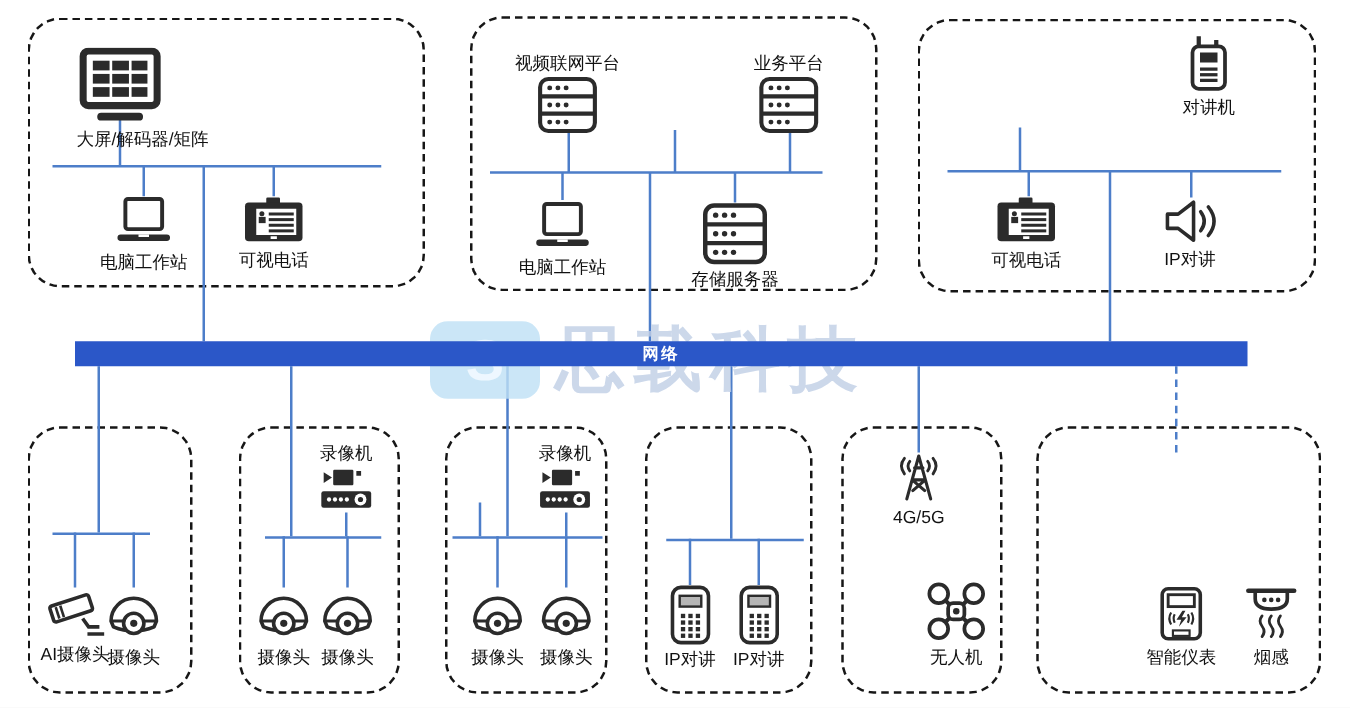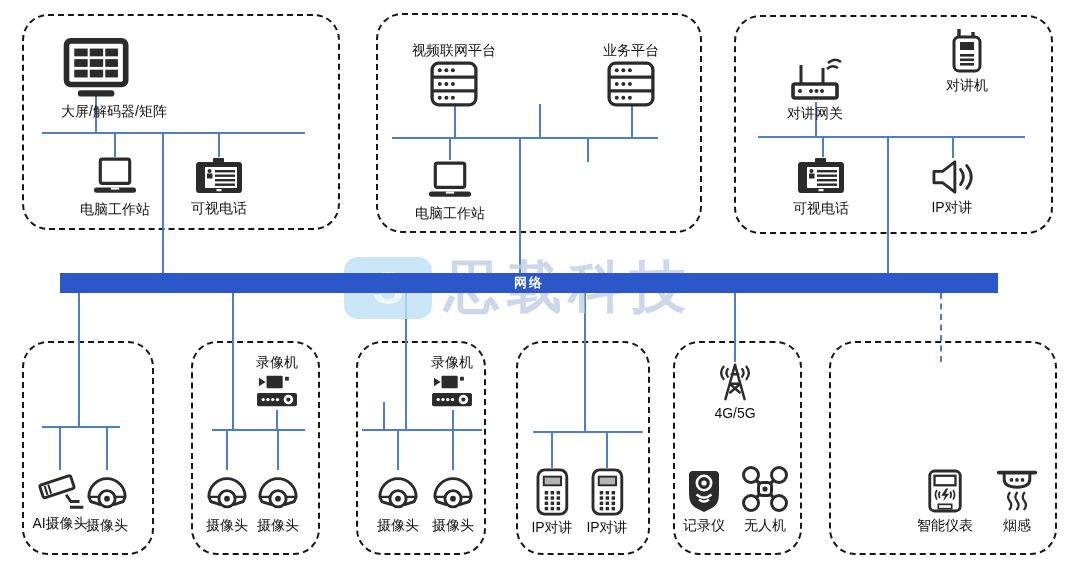--- a/index.html
+++ b/index.html
@@ -328,27 +328,27 @@
     <svg width="54" height="46">
         <use href="#i-server"></use>
       </svg>
   </div>
   <div class="node" style="left:450px;top:160px">
     <svg width="52" height="42">
         <use href="#i-laptop"></use>
       </svg>
     <div class="lbl">电脑工作站</div>
   </div>
-
-  <div class="node" style="left:815px;top:56px">
-    <svg width="56" height="46">
-        <use href="#i-router"></use>
-      </svg>
-    <div class="lbl">对讲网关</div>
-  </div>
+  <div class="node" style="left:588px;top:162px">
+    <svg width="58" height="50">
+        <use href="#i-server"></use>
+      </svg>
+    <div class="lbl">存储服务器</div>
+  </div>
+
   <div class="node" style="left:967px;top:26px">
     <svg width="34" height="48">
         <use href="#i-walkie"></use>
       </svg>
     <div class="lbl">对讲机</div>
   </div>
   <div class="node" style="left:821px;top:157px">
     <svg width="50" height="40">
         <use href="#i-videophone"></use>
       </svg>
@@ -424,26 +424,20 @@
       </svg>
     <div class="lbl">IP对讲</div>
   </div>
 
   <div class="node" style="left:735px;top:360px">
     <svg width="48" height="42">
         <use href="#i-tower"></use>
       </svg>
     <div class="lbl">4G/5G</div>
   </div>
-  <div class="node" style="left:704px;top:468px">
-    <svg width="36" height="46">
-        <use href="#i-bodycam"></use>
-      </svg>
-    <div class="lbl">记录仪</div>
-  </div>
   <div class="node" style="left:765px;top:464px">
     <svg width="50" height="50">
         <use href="#i-drone"></use>
       </svg>
     <div class="lbl">无人机</div>
   </div>
 
   <div class="node" style="left:945px;top:468px">
     <svg width="40" height="46">
         <use href="#i-meter"></use>

